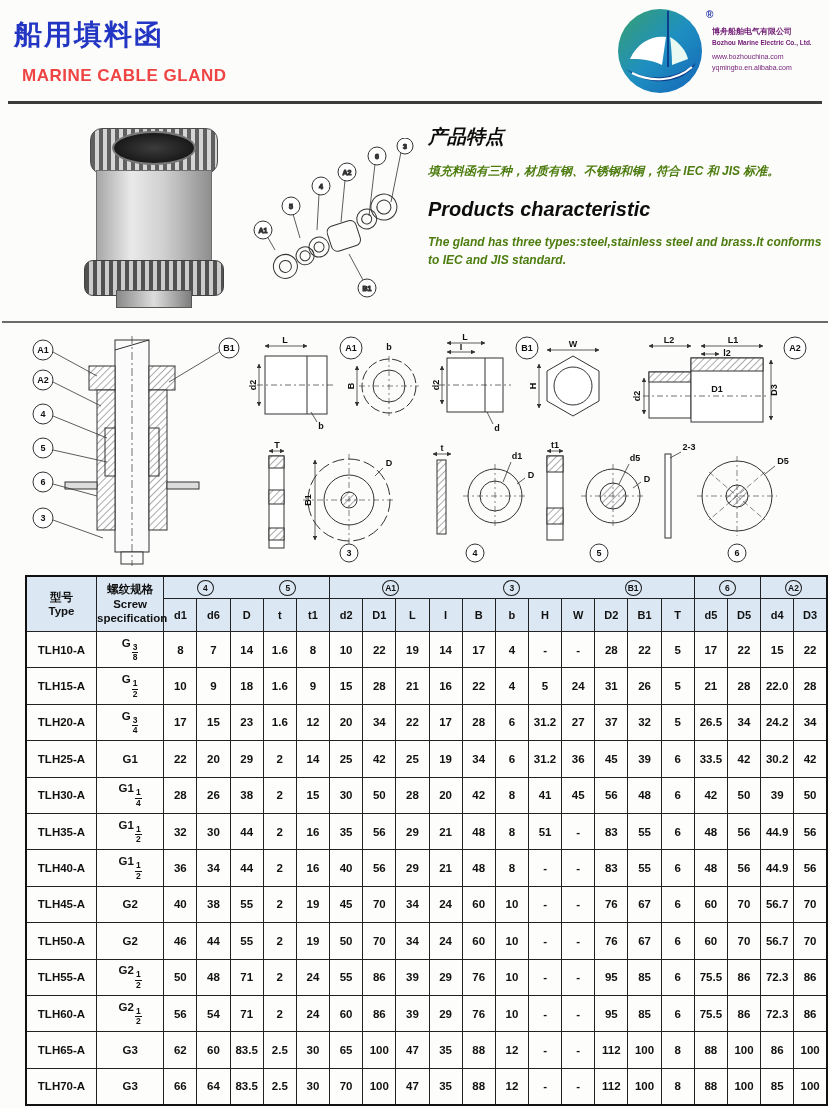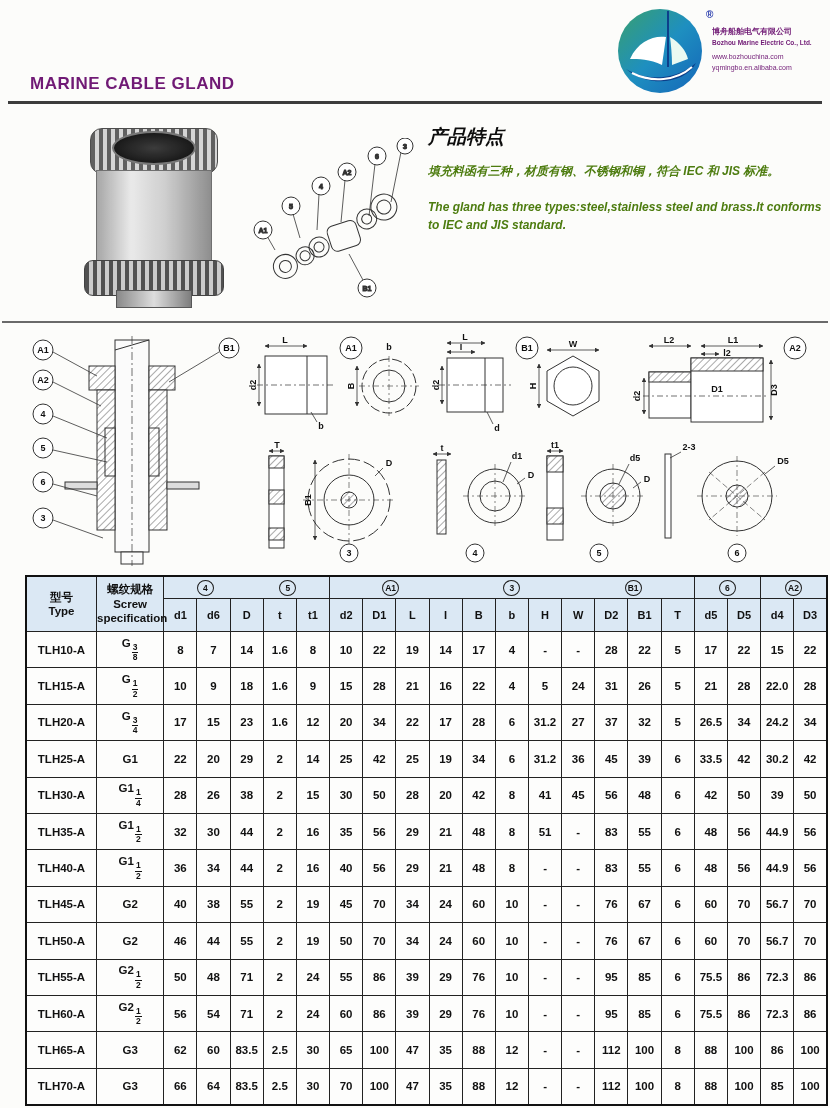--- a/index.html
+++ b/index.html
@@ -1,19 +1,19 @@
 <!DOCTYPE html>
 <html><head>
 <meta charset="utf-8">
 <style>
   html,body{margin:0;padding:0;background:#e8e8e8;font-family:"Liberation Sans","DejaVu Sans",sans-serif;}
   .page{position:relative;width:830px;height:1108px;background:#fcfcfa;margin:0 auto;overflow:hidden;color:#111;}
   
   .title-zh{position:absolute;left:14px;top:16px;font-size:28px;font-weight:bold;color:#2336c3;letter-spacing:2px;margin:0;}
-  .title-en{position:absolute;left:14px;top:58px;font-size:17px;font-weight:bold;color:#701a75;margin:16px;letter-spacing:.5px;}
+  .title-en{position:absolute;left:14px;top:58px;font-size:17px;font-weight:bold;color:#ef4444;margin:8px;letter-spacing:.5px;}
   .logo-svg{position:absolute;left:616px;top:7px;width:88px;height:88px;}
   .reg-mark{position:absolute;left:706px;top:9px;font-size:10px;font-weight:bold;color:#1a2fa8;}
   .logo-text{position:absolute;left:712px;top:26px;width:116px;color:#701a75;line-height:1.55;}
   .logo-text .l1{font-size:8px;font-weight:bold;}
   .logo-text .l2{font-size:6.5px;font-weight:bold;}
   .logo-text .l3,.logo-text .l4{font-size:7px;}
   .logo-text .l3{margin-top:4px;}
   .rule1{position:absolute;left:8px;top:101px;width:814px;height:3px;background:#3c3c3c;}
   .rule2{position:absolute;left:2px;top:321px;width:826px;height:2px;background:#6a6a6a;}
   
@@ -46,20 +46,21 @@
   td.typeCell{font-size:11.5px;}
   .frac{display:inline-flex;flex-direction:column;align-items:center;font-size:8.5px;line-height:1.1;font-weight:bold;margin-left:1px;vertical-align:-3px;}
   .fn{border-bottom:1px solid #111;padding:0 1px;}
   .fd{padding:0 1px;}
 </style>
 </head>
 <body>
 
 <div class="page">
 
+  <h1 class="title-zh">船用填料函</h1>
   <h2 class="title-en">MARINE CABLE GLAND</h2>
 
   <svg class="logo-svg" viewBox="0 0 88 88">
     <defs>
       <linearGradient id="lg" x1="0" y1="0" x2="1" y2="1">
         <stop offset="0" stop-color="#39a06e"></stop>
           <stop offset="0.5" stop-color="#1e8fc0"></stop>
           <stop offset="1" stop-color="#1565b8"></stop>
       </linearGradient>
     </defs>
@@ -121,20 +122,21 @@
       <text x="132" y="21" text-anchor="middle" font-size="7" font-weight="bold" fill="#111">6</text>
     <circle cx="160" cy="8" r="8" fill="#fff"></circle>
       <text x="160" y="11" text-anchor="middle" font-size="7" font-weight="bold" fill="#111">3</text>
     <circle cx="122" cy="150" r="9" fill="#fff"></circle>
       <text x="122" y="153" text-anchor="middle" font-size="7" font-weight="bold" fill="#111">B1</text>
   </svg>
 
   <div class="features">
     <h3>产品特点</h3>
     <p>填充料函有三种，材质有钢、不锈钢和铜，符合 IEC 和 JIS 标准。</p>
+    <h4>Products characteristic</h4>
     <p>The gland has three types:steel,stainless steel and brass.It conforms to IEC and JIS standard.</p>
   </div>
 
   <div class="rule2"></div>
 
   <svg class="drawings-svg" viewBox="0 0 800 232" fill="none" stroke="#333" stroke-width="1">
     <defs>
       <pattern id="hh" width="5" height="5" patternUnits="userSpaceOnUse" patternTransform="rotate(45)">
         <rect width="5" height="5" fill="#fff" stroke="none"></rect>
           <line x1="0" y1="0" x2="0" y2="5" stroke="#555" stroke-width="1"></line>

